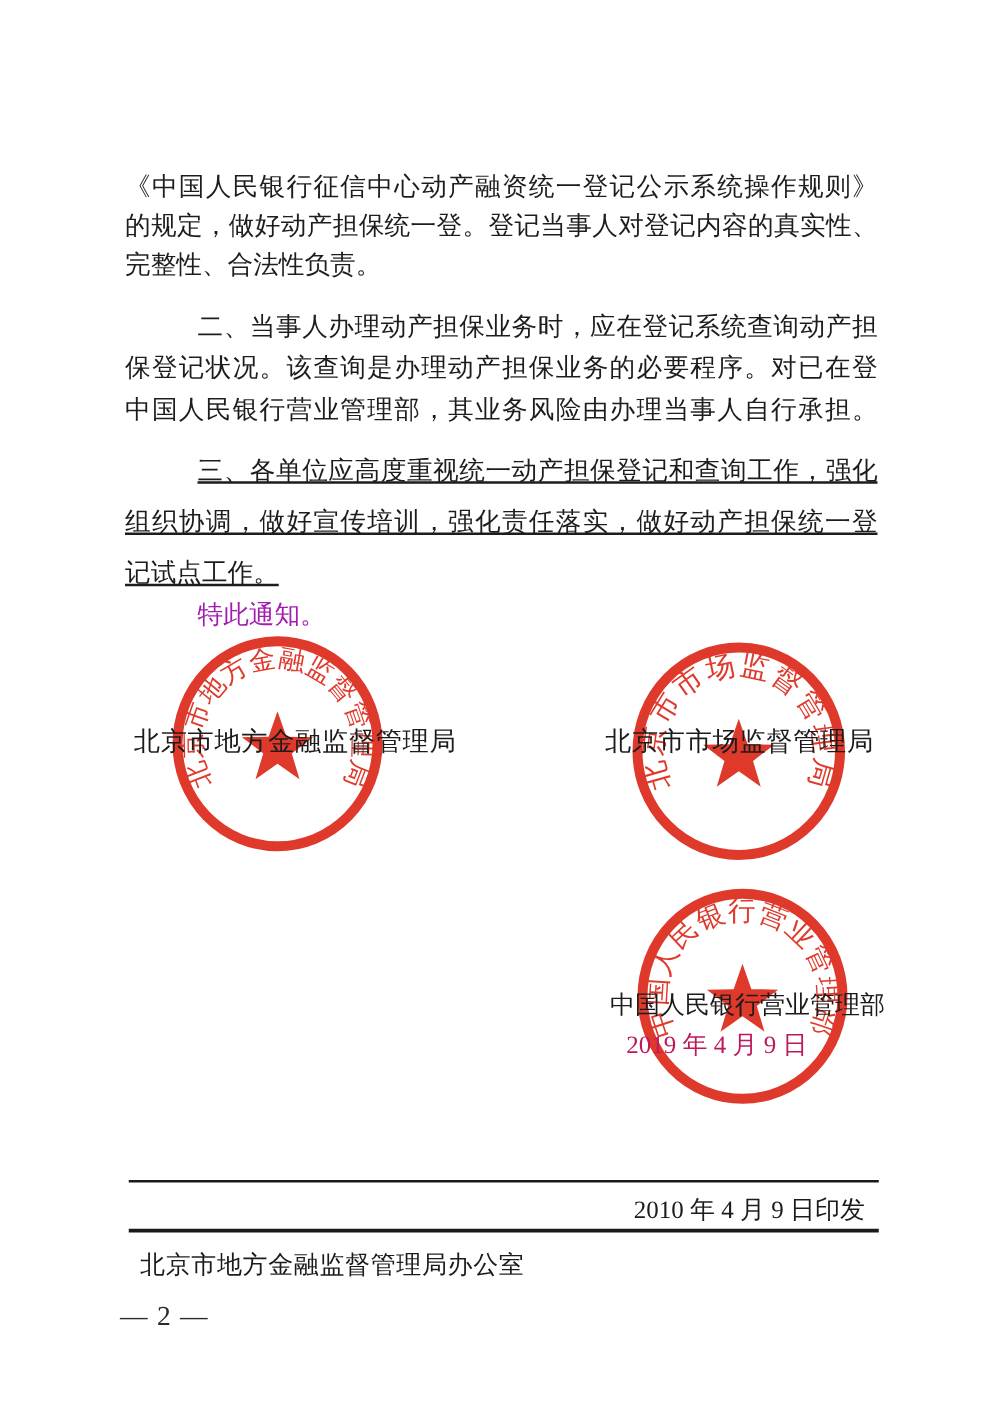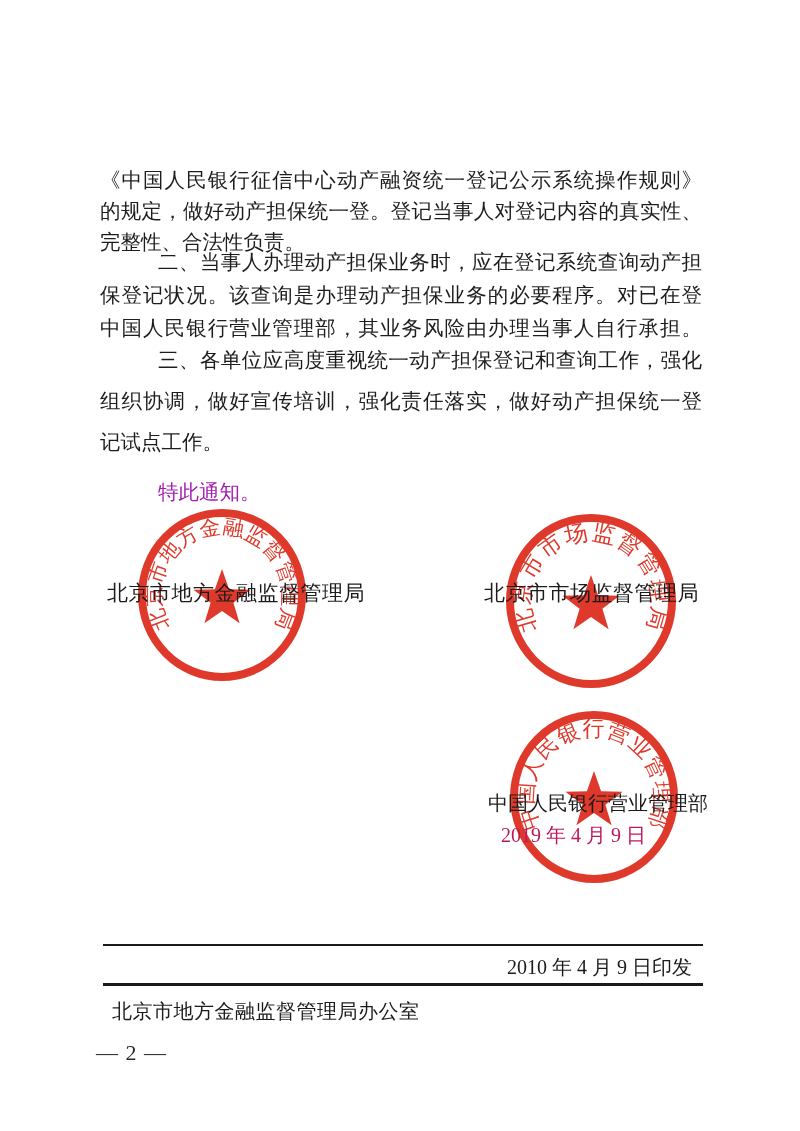--- a/index.html
+++ b/index.html
@@ -21,23 +21,23 @@
   .para .line{
     text-align:justify;
     text-align-last:justify;
     white-space:nowrap;
   }
   .para .line.end{
     text-align:center;
     text-align-last:left;
   }
   .para .line.indent{padding-left:58px;}
-  .p1{top:165px;} .p1 .line{line-height:31px;}
+  .p1{top:135px;} .p1 .line{line-height:31px;}
   .p2{top:246px;} .p2 .line{line-height:33px;}
-  .p3{top:340px;} .p3 .line{line-height:41px;}
+  .p3{top:357px;text-decoration:underline;} .p3 .line{line-height:41px;}
   .notice{
     position:absolute;left:158px;top:477px;
     font-size:20.5px;line-height:31px;color:#a21caf;
   }
   
   .seal{position:absolute;opacity:0.93;}
   
   .sig-label{
     position:absolute;
     font-size:21px;letter-spacing:0.5px;

